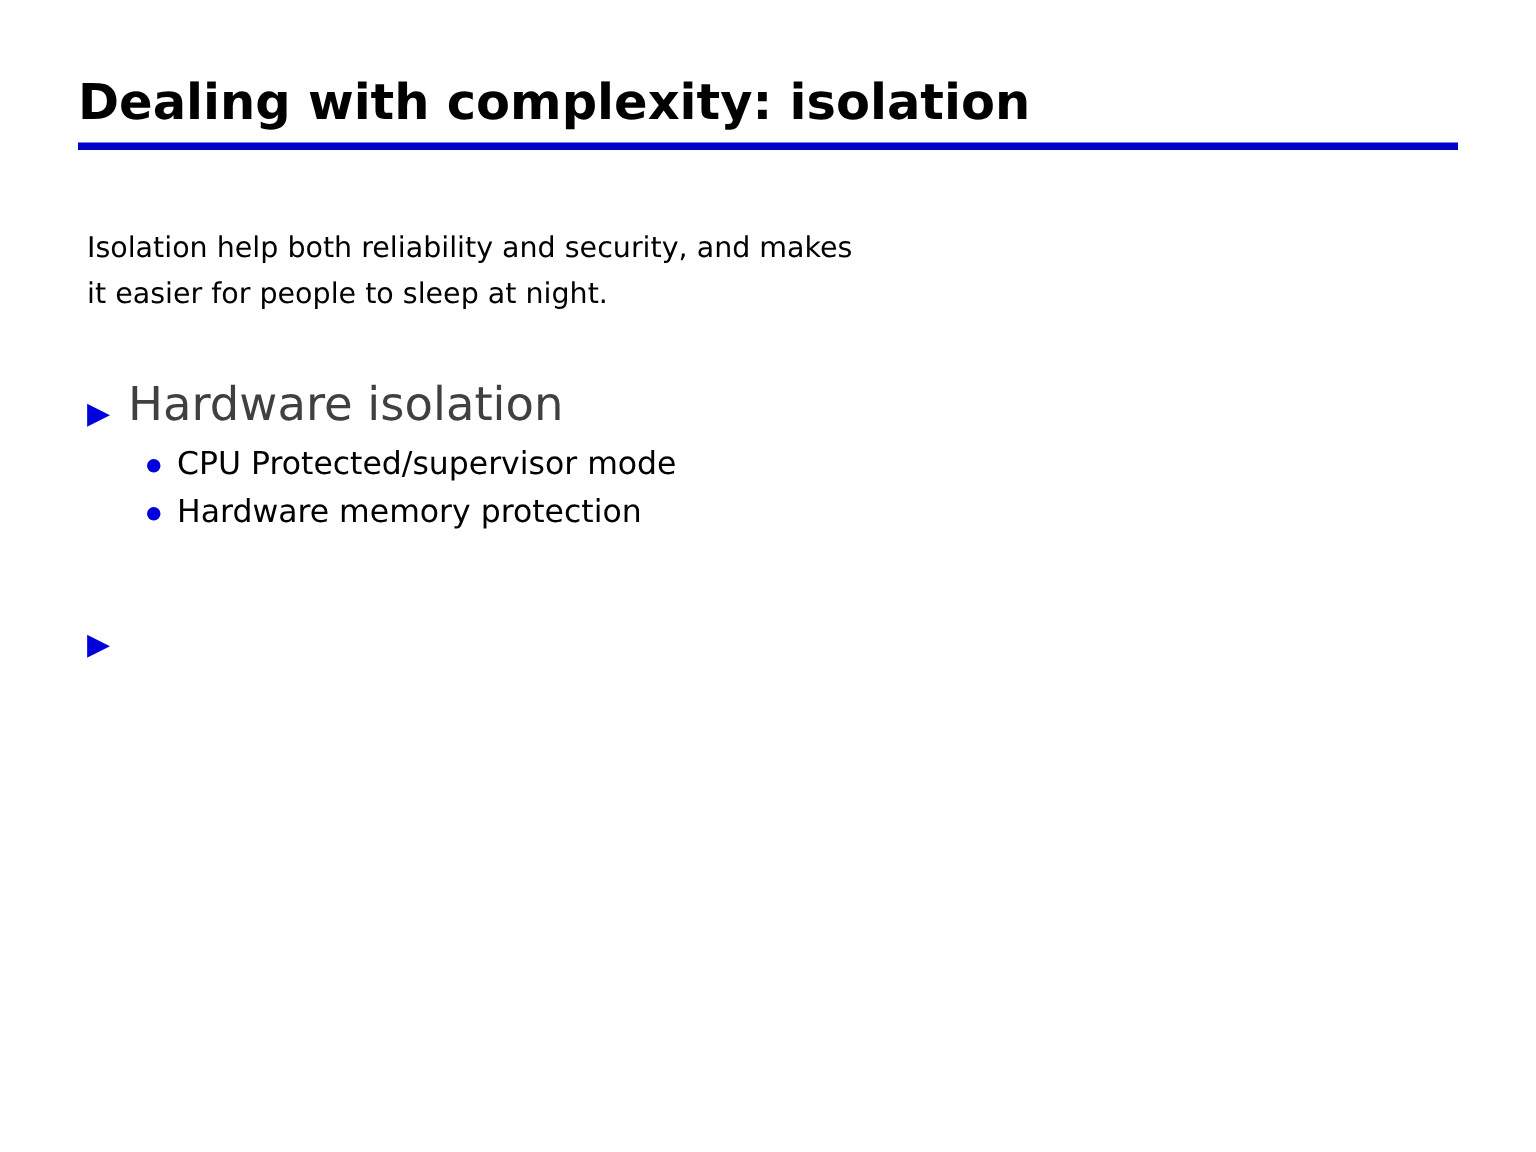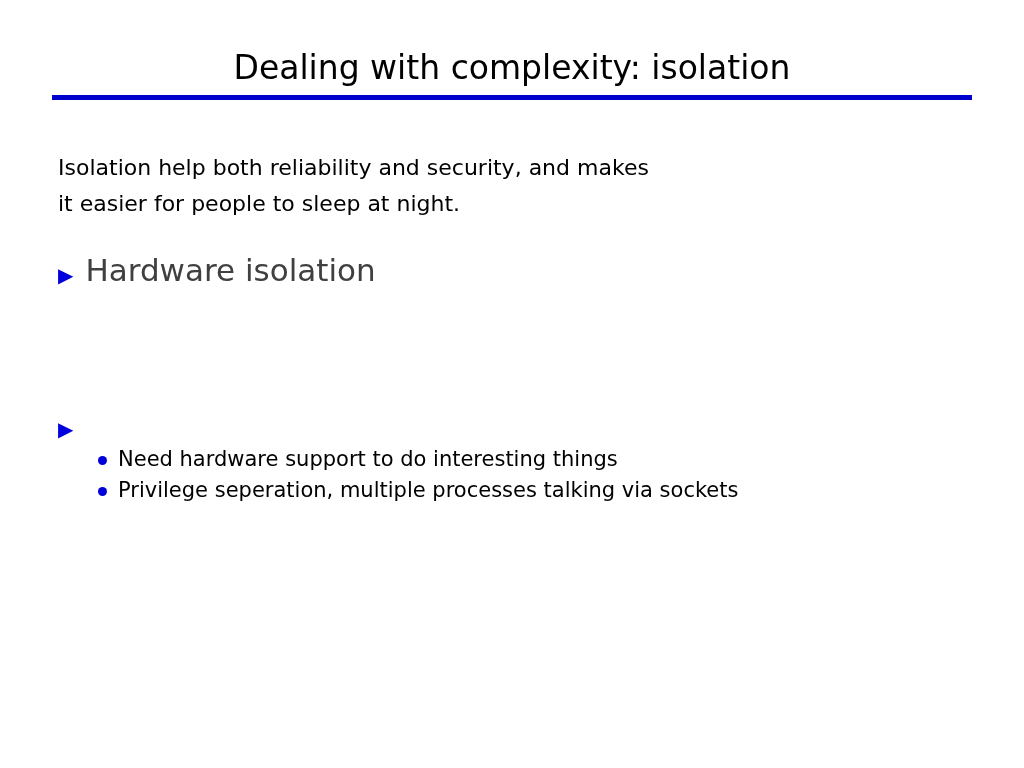--- a/index.html
+++ b/index.html
@@ -18,41 +18,40 @@
     position: relative;
     width: 1024px;
     height: 768px;
     box-sizing: border-box;
   }
   .slide-title {
     position: absolute;
     top: 50px;
     left: 52px;
     width: 920px;
-    text-align: center;
     font-size: 33px;
-    font-weight: normal;
+    font-weight: bold;
     letter-spacing: 0px;
     line-height: 1.1;
     color: #000000;
   }
   .title-rule {
     position: absolute;
     top: 95px;
     left: 52px;
     width: 920px;
     height: 5px;
     background: #0000cc;
   }
   .intro {
     position: absolute;
     top: 150px;
     left: 58px;
     width: 900px;
-    font-size: 22px;
+    font-size: 19px;
     line-height: 1.62;
     color: #000000;
   }
   .intro .line {
     display: block;
     white-space: pre;
   }
   .body-block {
     position: absolute;
     left: 58px;
@@ -116,31 +115,31 @@
   <div class="intro">
     <span class="line">Isolation help both reliability and security, and makes</span>
     <span class="line">it easier for people to sleep at night.</span>
   </div>
 
   <div class="body-block block-hardware">
     <div class="lvl1">
       <span class="lvl1-marker">▶</span>
       <span class="lvl1-text">Hardware isolation</span>
     </div>
+    <ul class="lvl2-list">
+      <li class="lvl2">
+        <span class="lvl2-marker"></span>
+        <span class="lvl2-text">CPU Protected/supervisor mode</span>
+      </li>
+      <li class="lvl2">
+        <span class="lvl2-marker"></span>
+        <span class="lvl2-text">Hardware memory protection</span>
+      </li>
+    </ul>
   </div>
 
   <div class="body-block block-software">
     <div class="lvl1">
       <span class="lvl1-marker">▶</span>
     </div>
-    <ul class="lvl2-list">
-      <li class="lvl2">
-        <span class="lvl2-marker"></span>
-        <span class="lvl2-text">Need hardware support to do interesting things</span>
-      </li>
-      <li class="lvl2">
-        <span class="lvl2-marker"></span>
-        <span class="lvl2-text">Privilege seperation, multiple processes talking via sockets</span>
-      </li>
-    </ul>
   </div>
 
 </div>
 
 </body></html>

